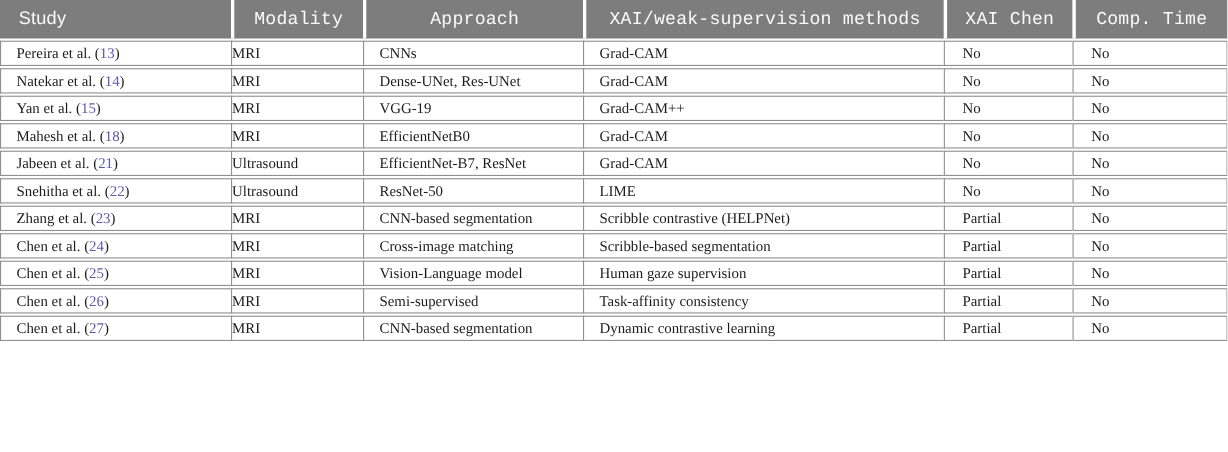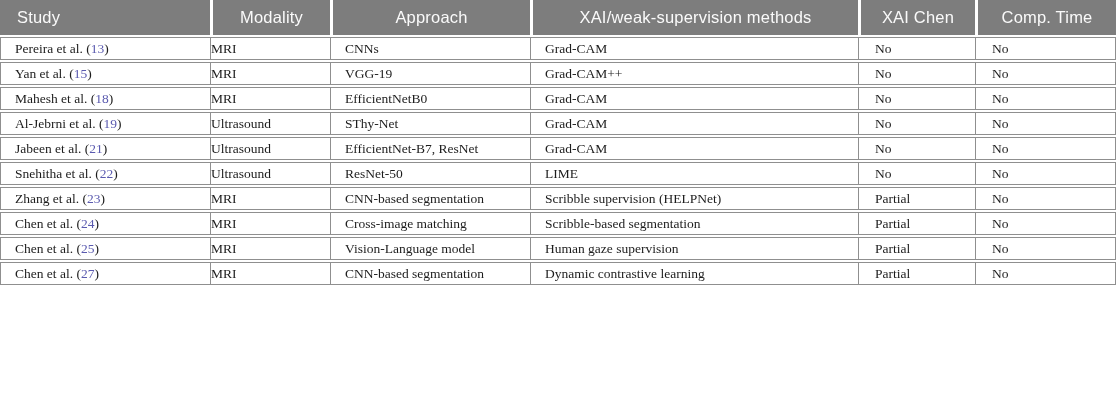--- a/index.html
+++ b/index.html
@@ -26,21 +26,21 @@
     font-family:"Liberation Sans",sans-serif;
     font-weight:400;
     font-size:16.5px;
     letter-spacing:.2px;
     height:35px;
     padding:0;
     text-align:center;
     overflow:hidden;
     white-space:nowrap;
   }
-  th + th{border-left:3px solid #ffffff;}
+  th + th{border-left:3px solid #ffffff;font-family:Liberation Mono, monospace;}
   th.h-study{text-align:left;padding-left:17px;}
   
   td{
     font-family:"Liberation Serif",serif;
     font-size:13.5px;
     color:var(--body-text);
     height:21px;
     padding:0 4px 0 14px;
     border-top:1px solid var(--border);
     border-bottom:1px solid var(--border);
@@ -82,39 +82,39 @@
     <tbody id="table-body">
         <tr>
           <td class="c-study"><span>Pereira et al. (</span><span class="ref">13</span><span>)</span></td>
           <td class="c-modality">MRI</td>
           <td class="c-approach">CNNs</td>
           <td class="c-methods">Grad-CAM</td>
           <td class="c-eval">No</td>
           <td class="c-comp">No</td>
         </tr>
         <tr>
+          <td class="c-study"><span>Natekar et al. (</span><span class="ref">14</span><span>)</span></td>
+          <td class="c-modality">MRI</td>
+          <td class="c-approach">Dense-UNet, Res-UNet</td>
+          <td class="c-methods">Grad-CAM</td>
+          <td class="c-eval">No</td>
+          <td class="c-comp">No</td>
+        </tr>
+        <tr>
           <td class="c-study"><span>Yan et al. (</span><span class="ref">15</span><span>)</span></td>
           <td class="c-modality">MRI</td>
           <td class="c-approach">VGG-19</td>
           <td class="c-methods">Grad-CAM++</td>
           <td class="c-eval">No</td>
           <td class="c-comp">No</td>
         </tr>
         <tr>
           <td class="c-study"><span>Mahesh et al. (</span><span class="ref">18</span><span>)</span></td>
           <td class="c-modality">MRI</td>
           <td class="c-approach">EfficientNetB0</td>
-          <td class="c-methods">Grad-CAM</td>
-          <td class="c-eval">No</td>
-          <td class="c-comp">No</td>
-        </tr>
-        <tr>
-          <td class="c-study"><span>Al-Jebrni et al. (</span><span class="ref">19</span><span>)</span></td>
-          <td class="c-modality">Ultrasound</td>
-          <td class="c-approach">SThy-Net</td>
           <td class="c-methods">Grad-CAM</td>
           <td class="c-eval">No</td>
           <td class="c-comp">No</td>
         </tr>
         <tr>
           <td class="c-study"><span>Jabeen et al. (</span><span class="ref">21</span><span>)</span></td>
           <td class="c-modality">Ultrasound</td>
           <td class="c-approach">EfficientNet-B7, ResNet</td>
           <td class="c-methods">Grad-CAM</td>
           <td class="c-eval">No</td>
@@ -125,41 +125,49 @@
           <td class="c-modality">Ultrasound</td>
           <td class="c-approach">ResNet-50</td>
           <td class="c-methods">LIME</td>
           <td class="c-eval">No</td>
           <td class="c-comp">No</td>
         </tr>
         <tr>
           <td class="c-study"><span>Zhang et al. (</span><span class="ref">23</span><span>)</span></td>
           <td class="c-modality">MRI</td>
           <td class="c-approach">CNN-based segmentation</td>
-          <td class="c-methods">Scribble supervision (HELPNet)</td>
+          <td class="c-methods">Scribble contrastive (HELPNet)</td>
           <td class="c-eval">Partial</td>
           <td class="c-comp">No</td>
         </tr>
         <tr>
           <td class="c-study"><span>Chen et al. (</span><span class="ref">24</span><span>)</span></td>
           <td class="c-modality">MRI</td>
           <td class="c-approach">Cross-image matching</td>
           <td class="c-methods">Scribble-based segmentation</td>
           <td class="c-eval">Partial</td>
           <td class="c-comp">No</td>
         </tr>
         <tr>
           <td class="c-study"><span>Chen et al. (</span><span class="ref">25</span><span>)</span></td>
           <td class="c-modality">MRI</td>
           <td class="c-approach">Vision-Language model</td>
           <td class="c-methods">Human gaze supervision</td>
           <td class="c-eval">Partial</td>
           <td class="c-comp">No</td>
         </tr>
         <tr>
+          <td class="c-study"><span>Chen et al. (</span><span class="ref">26</span><span>)</span></td>
+          <td class="c-modality">MRI</td>
+          <td class="c-approach">Semi-supervised</td>
+          <td class="c-methods">Task-affinity consistency</td>
+          <td class="c-eval">Partial</td>
+          <td class="c-comp">No</td>
+        </tr>
+        <tr>
           <td class="c-study"><span>Chen et al. (</span><span class="ref">27</span><span>)</span></td>
           <td class="c-modality">MRI</td>
           <td class="c-approach">CNN-based segmentation</td>
           <td class="c-methods">Dynamic contrastive learning</td>
           <td class="c-eval">Partial</td>
           <td class="c-comp">No</td>
         </tr>
       </tbody>
   </table>
 </div>

